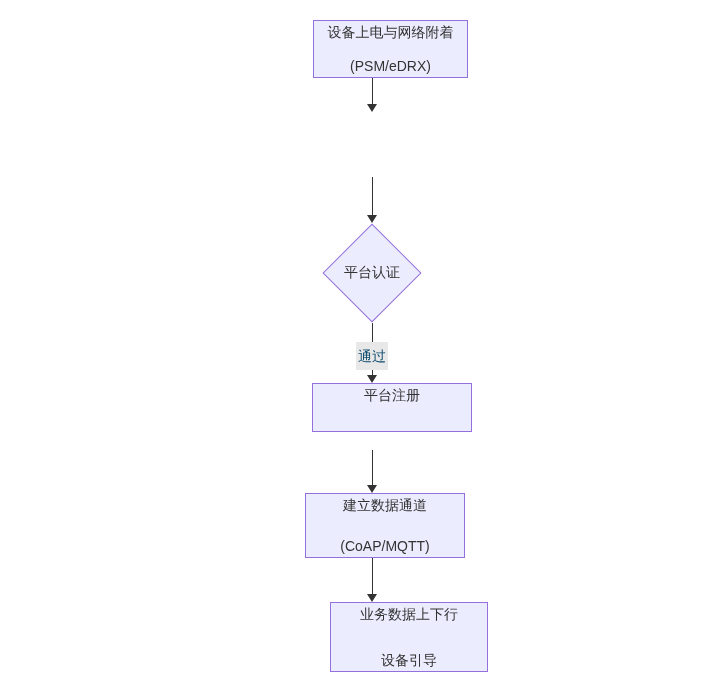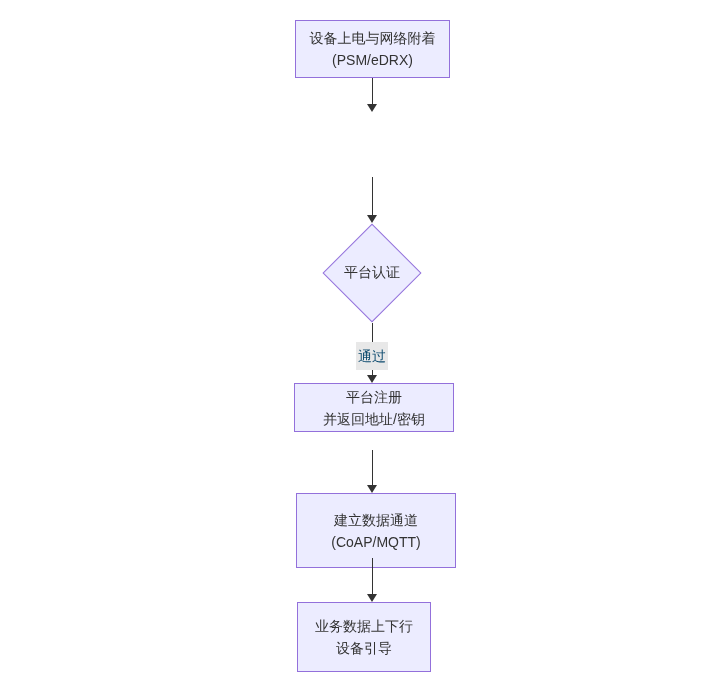--- a/index.html
+++ b/index.html
@@ -17,26 +17,27 @@
   }
   
   .node {
     position: absolute;
     box-sizing: border-box;
     background: #ECECFF;
     border: 1px solid #9370DB;
     display: flex;
     flex-direction: column;
     align-items: center;
-    justify-content: center;
+    justify-content: space-between;
     color: #333333;
     font-size: 14px;
     line-height: 22px;
     text-align: center;
     white-space: nowrap;
+    margin-left: 18px;
   }
   
   .arrow {
     position: absolute;
     left: 366px;
     width: 12px;
   }
   .arrow .line {
     position: absolute;
     left: 50%;
@@ -123,36 +124,35 @@
 
   <div class="arrow" style="top:323px;height:60px">
     <div class="line"></div>
     <div class="head"></div>
   </div>
 
   <div class="edge-label" style="top:342px;left:372px">通过</div>
 
   <div class="node" style="top:383px;left:294px;width:160px;height:49px">
     <div>平台注册</div>
-    <div>并返回地址/密钥</div>
   </div>
 
   <div class="arrow" style="top:450px;height:43px">
     <div class="line"></div>
     <div class="head"></div>
   </div>
 
-  <div class="node" style="top:493px;left:296px;width:160px;height:75px">
+  <div class="node" style="top:493px;left:287px;width:160px;height:65px">
     <div>建立数据通道</div>
     <div>(CoAP/MQTT)</div>
   </div>
 
   <div class="arrow" style="top:558px;height:44px">
     <div class="line"></div>
     <div class="head"></div>
   </div>
 
-  <div class="node" style="top:602px;left:297px;width:134px;height:70px">
+  <div class="node" style="top:602px;left:312px;width:158px;height:70px">
     <div>业务数据上下行</div>
     <div>设备引导</div>
   </div>
 
 </div>
 
 </body></html>

